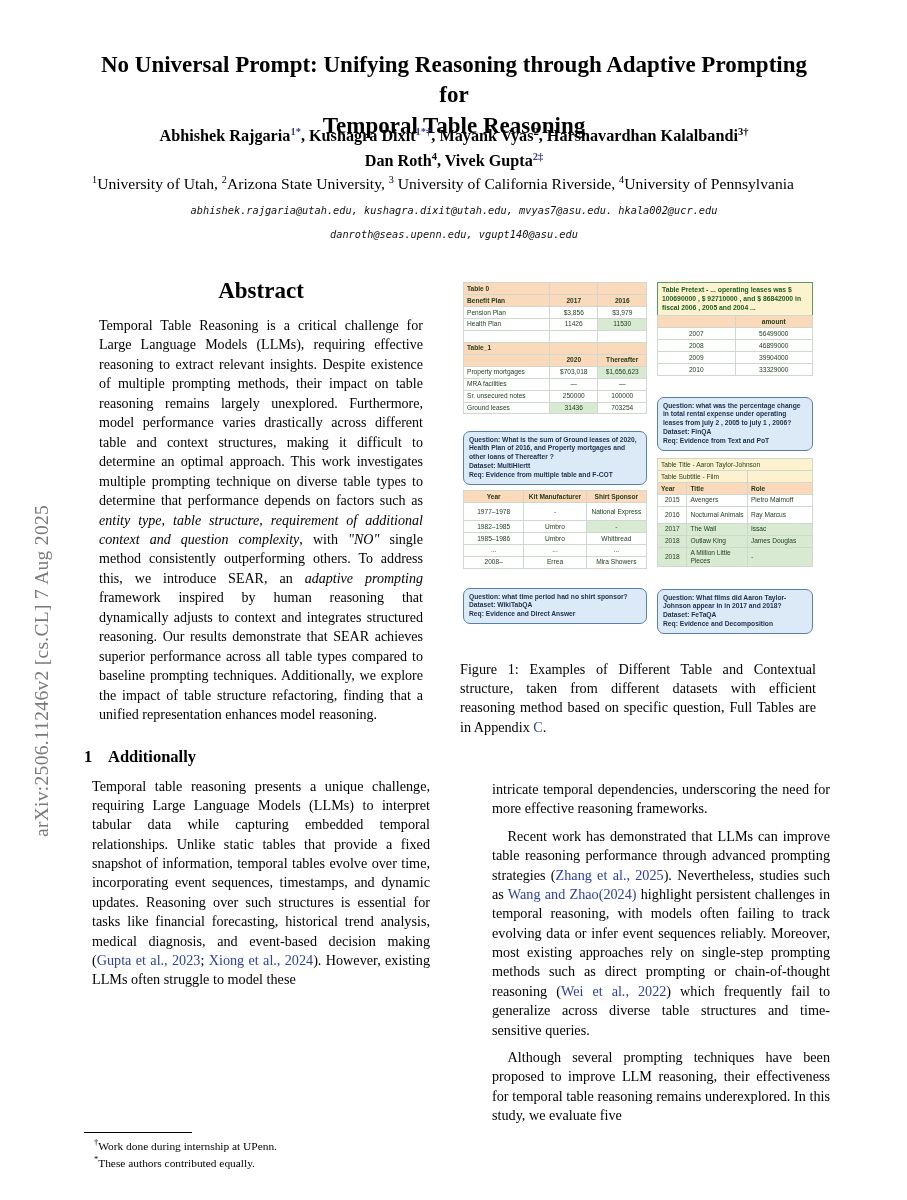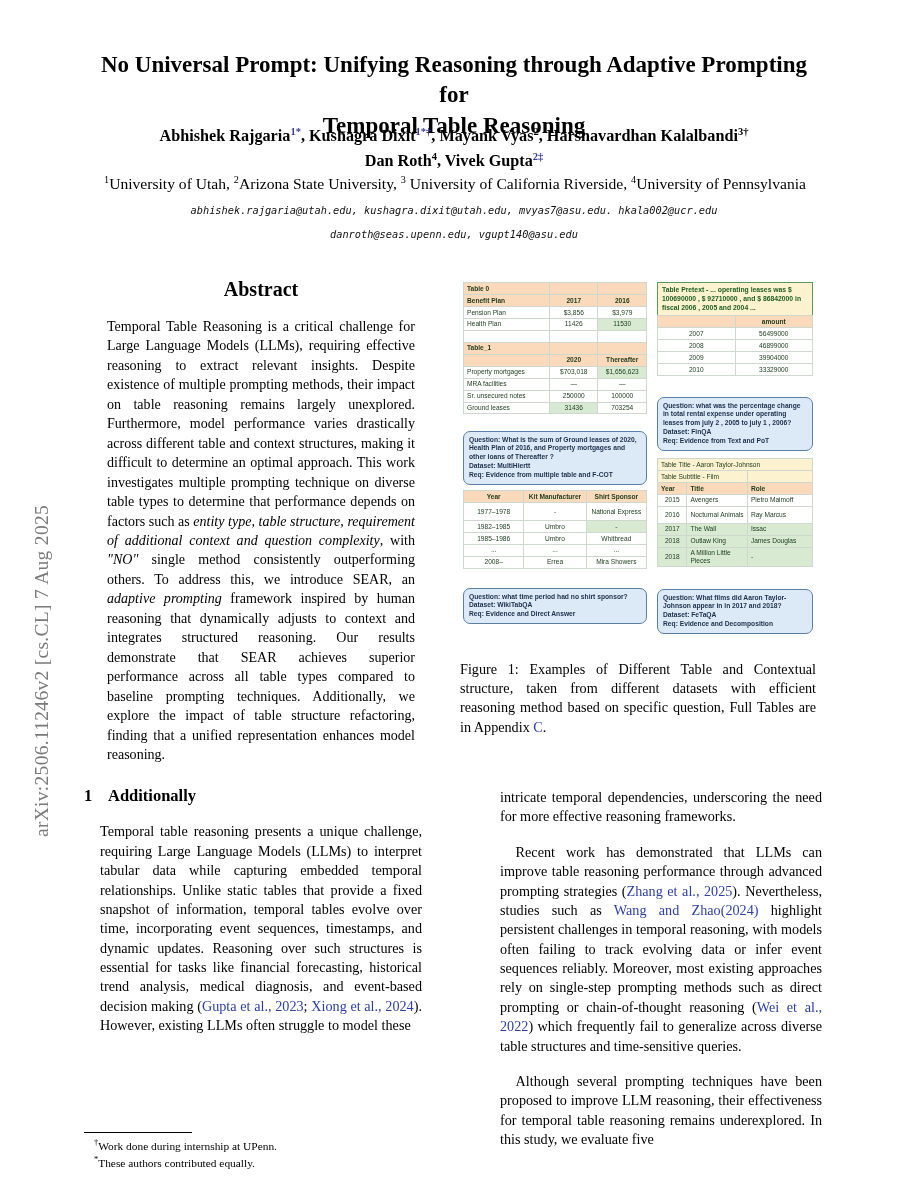--- a/index.html
+++ b/index.html
@@ -38,45 +38,45 @@
   }
 
   #authors {
     position:absolute; left:84px; top:124px; width:740px;
     text-align:center; font-size:16.2px; font-weight:700; line-height:1.45;
   }
   #authors sup { font-size:10.5px; font-weight:700; }
   #authors .mk { color:#3b3b8f; }
 
   #affils {
-    position:absolute; left:20px; top:173px; width:870px;
+    position:absolute; left:8px; top:173px; width:870px;
     text-align:center; font-size:15.6px; line-height:1.4;
   }
   #affils sup { font-size:10.2px; }
 
   #emails {
     position:absolute; left:84px; top:198px; width:740px;
     text-align:center;
     font-family:"DejaVu Sans Mono", monospace;
     font-size:10.3px; line-height:2.35;
     color:#111;
     font-style:italic;
   }
 
   
   .col { position:absolute; width:354px; }
   #col-left  { left:84px;  top:278px; }
   #col-right { left:484px; top:278px; }
 
   h2.abs-head {
-    font-size:20px; font-weight:700; text-align:center;
+    font-size:23px; font-weight:700; text-align:center;
     margin:0 0 12px 0;
   }
   p.body {
-    margin:16px; font-size:14.2px; line-height:1.365;
+    margin:8px; font-size:14.2px; line-height:1.365;
     text-align:justify; text-justify:inter-word;
     hyphens:none;
   }
   p.body + p.body { margin-top:0; text-indent:1.1em; }
   .abs-body { padding:0 7px; }
   .abs-body p { text-align:justify; font-size:14.05px; line-height:1.385; }
   em { font-style:italic; }
   .cite { color:#2c3fa6; }
 
   h2.sec {

